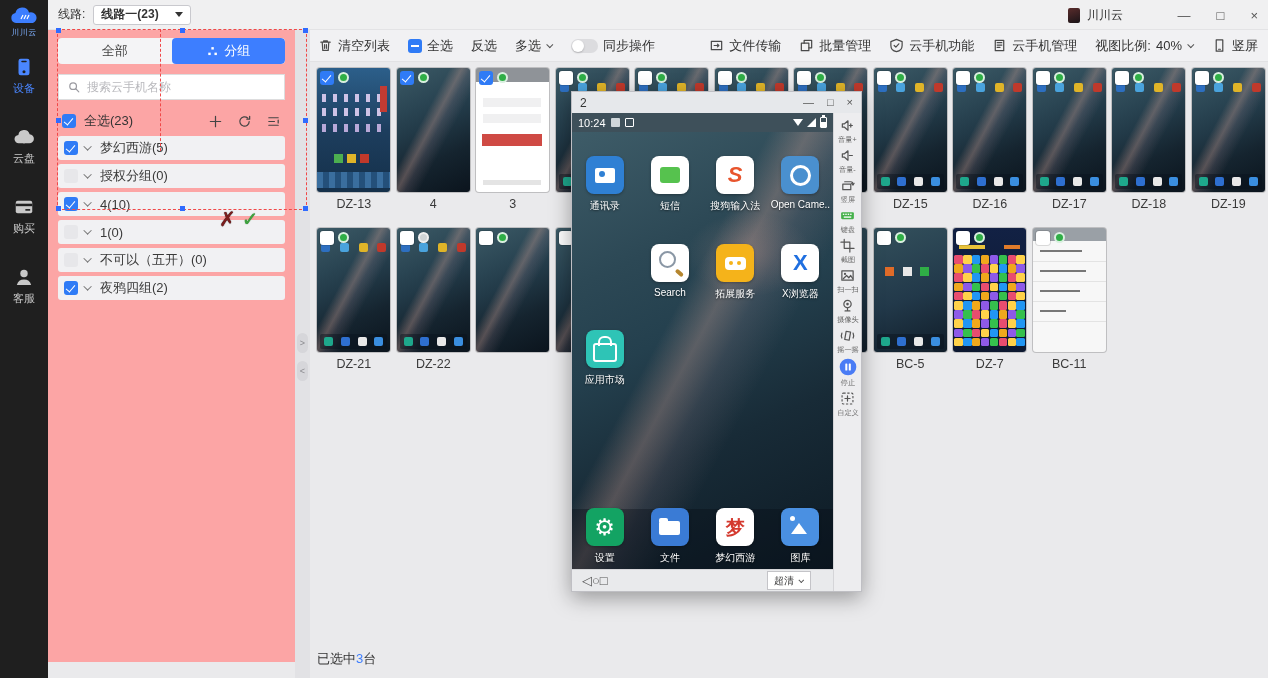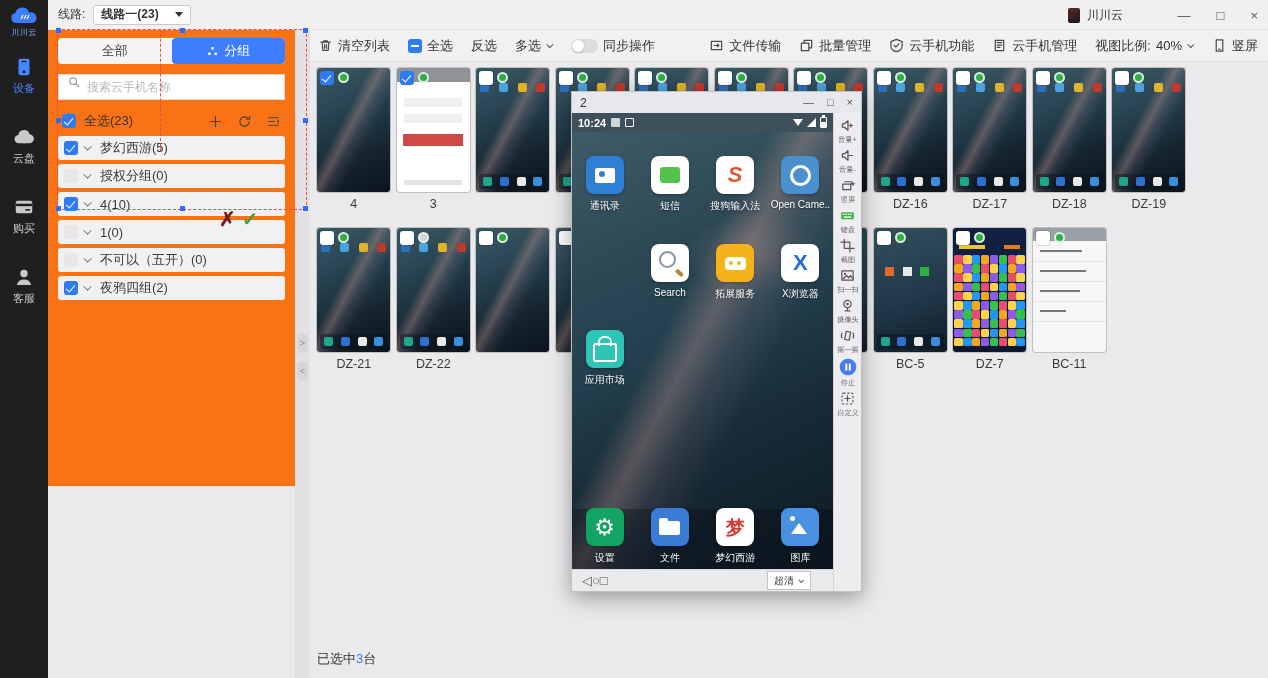--- a/index.html
+++ b/index.html
@@ -22,25 +22,25 @@
   .line-label { margin-left:10px; font-size:12px; color:#333; }
   .line-select { margin-left:8px; width:98px; height:20px; background:#fff; border:1px solid #c9c9ce; border-radius:3px; display:flex; align-items:center; justify-content:space-between; padding:0 7px; font-size:12px; font-weight:bold; cursor:pointer; }
   .tri-down { width:0; height:0; border-left:4px solid transparent; border-right:4px solid transparent; border-top:5px solid #333; }
   .title-zone { position:absolute; left:1020px; top:0; height:30px; display:flex; align-items:center; gap:7px; }
   .app-ico { width:12px; height:15px; background:linear-gradient(160deg,#5a2c2c,#1a1418); border-radius:2px; }
   .win-title { font-size:12px; color:#333; }
   .win-controls { position:absolute; right:10px; top:0; height:30px; display:flex; align-items:center; gap:26px; }
   .win-controls span { font-size:13px; color:#555; cursor:pointer; line-height:1; }
 
   
-  .panel { position:absolute; left:48px; top:30px; width:247px; height:456px; background:#f97316; z-index:4; }
+  .panel { position:absolute; left:48px; top:30px; width:247px; height:632px; background:#fca5a5; z-index:4; }
   .tabs { display:flex; margin:8px 10px 0 10px; background:#F4F4F6; border-radius:4px; overflow:hidden; }
   .tab { flex:1; height:26px; display:flex; align-items:center; justify-content:center; gap:5px; font-size:13px; color:#444; cursor:pointer; }
   .tab.active { background:#3D7EFF; color:#fff; border-radius:4px; }
-  .searchbox { margin:10px 10px 0 10px; height:26px; border:1px solid #ddddde; border-radius:0; display:flex; padding:0 8px; gap:6px; background:#fff; }
+  .searchbox { margin:10px 10px 0 10px; height:26px; border:1px solid #ddddde; border-radius:0; display:flex; align-items:center; padding:0 8px; gap:6px; background:#fff; }
   .searchbox input { border:none; outline:none; flex:1; font-size:12px; color:#333; font-family:inherit; background:transparent; }
   .searchbox input::placeholder { color:#b9b9bd; }
   .selrow { display:flex; align-items:center; margin:12px 14px 6px 14px; }
   .selrow .sel-label { margin-left:8px; font-size:13px; color:#333; }
   .sel-actions { margin-left:auto; display:flex; gap:14px; align-items:center; }
   .sel-actions .act { cursor:pointer; display:flex; }
   .group-list { margin-top:2px; }
   .group-row { display:flex; align-items:center; gap:8px; height:24px; margin:4px 10px; padding:0 6px; background:#F1F1F3; border-radius:3px; cursor:pointer; }
   .cb { width:14px; height:14px; border-radius:3px; flex:0 0 auto; position:relative; }
   .cb.on { background:#2F7BF6; }
@@ -161,21 +161,21 @@
 
   
   .phone-win { position:absolute; left:571px; top:91px; width:291px; height:501px; z-index:10; background:#EDEDEF; border:1px solid #bfbfc4; box-shadow:0 6px 20px rgba(0,0,0,.35); display:flex; flex-direction:column; }
   .pw-titlebar { height:21px; background:#E6E8EB; display:flex; align-items:center; padding:0 8px; flex:0 0 auto; }
   .pw-title { font-size:12px; color:#333; }
   .pw-controls { margin-left:auto; display:flex; gap:13px; }
   .pw-controls span { font-size:11px; color:#555; cursor:pointer; line-height:1; }
   .pw-body { flex:1; display:flex; min-height:0; }
   .pw-screen { width:261px; display:flex; flex-direction:column; background:#0d1a24; }
   .pw-statusbar { height:19px; background:#3E505A; color:#fff; display:flex; align-items:center; padding:0 6px; gap:5px; flex:0 0 auto; }
-  .pw-clock { font-size:11px; font-weight:bold; }
+  .pw-clock { font-size:11px; font-weight:normal; }
   .sb-sq { width:9px; height:9px; background:#cfd6da; border-radius:1px; }
   .sb-sq.outline { background:transparent; border:1.5px solid #fff; }
   .pw-sb-right { margin-left:auto; display:flex; align-items:center; gap:4px; }
   .wifi { width:0; height:0; border-left:5px solid transparent; border-right:5px solid transparent; border-top:7px solid #fff; }
   .signal { width:0; height:0; border-left:9px solid transparent; border-bottom:9px solid #fff; }
   .battery { width:7px; height:11px; border:1px solid #fff; border-radius:1px; position:relative; background:linear-gradient(0deg,#fff 60%,transparent 60%); }
   .battery::before { content:''; position:absolute; top:-3px; left:1px; width:3px; height:2px; background:#fff; }
   .pw-wall { flex:1; position:relative;
     background-image:
       radial-gradient(90px 60px at 68% 28%, rgba(210,160,150,.25), rgba(0,0,0,0) 70%),
@@ -457,20 +457,28 @@
               <path d="M7 12h2" fill="none" stroke="#4a4a4a" stroke-width="1.3" stroke-linecap="round" stroke-linejoin="round"></path>
             </svg>
           </span>
         <span>竖屏</span>
       </span>
     </span>
   </div>
 
   <div class="grid-row r1" id="grid-row1">
       <div class="cell">
+        <div class="thumb-screen v-game">
+      <span class="t-check on"></span>
+      <span class="t-dot "></span>
+
+    </div>
+    <div class="thumb-label">DZ-13</div>
+      </div>
+      <div class="cell">
         <div class="thumb-screen v-nebula">
       <span class="t-check on"></span>
       <span class="t-dot "></span>
 
     </div>
     <div class="thumb-label">4</div>
       </div>
       <div class="cell">
         <div class="thumb-screen v-login">
       <span class="t-check on"></span>

